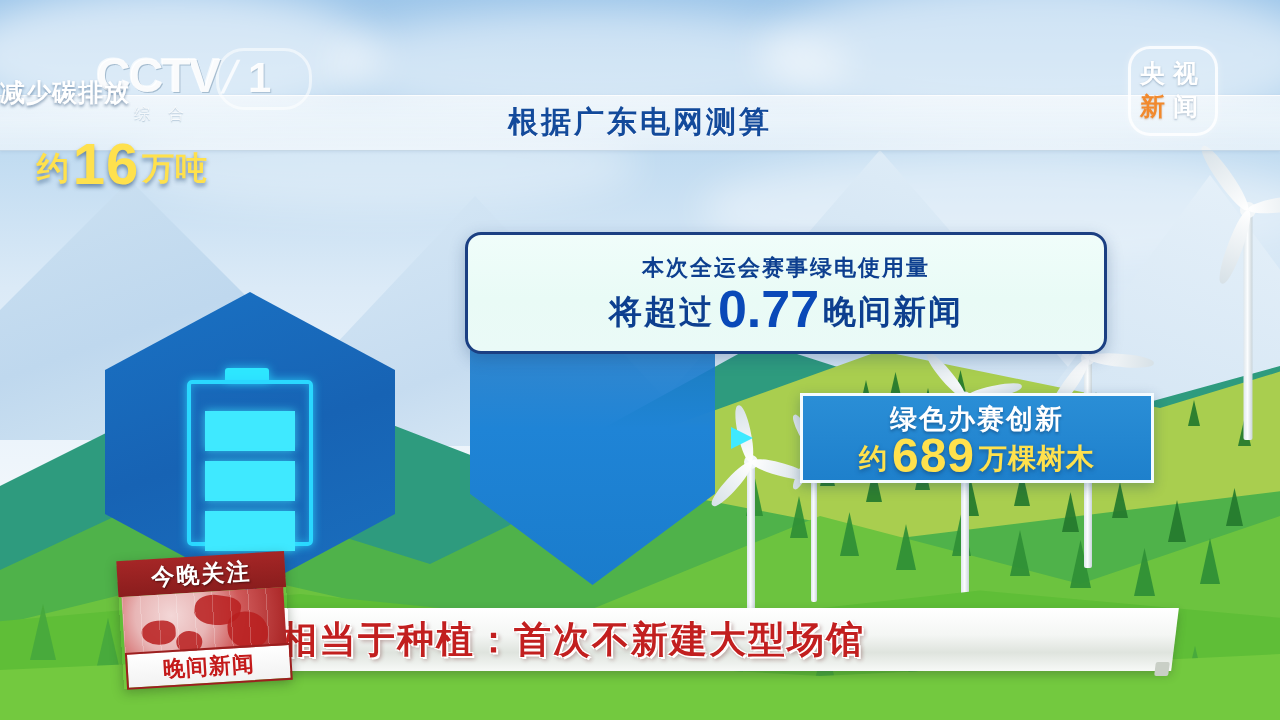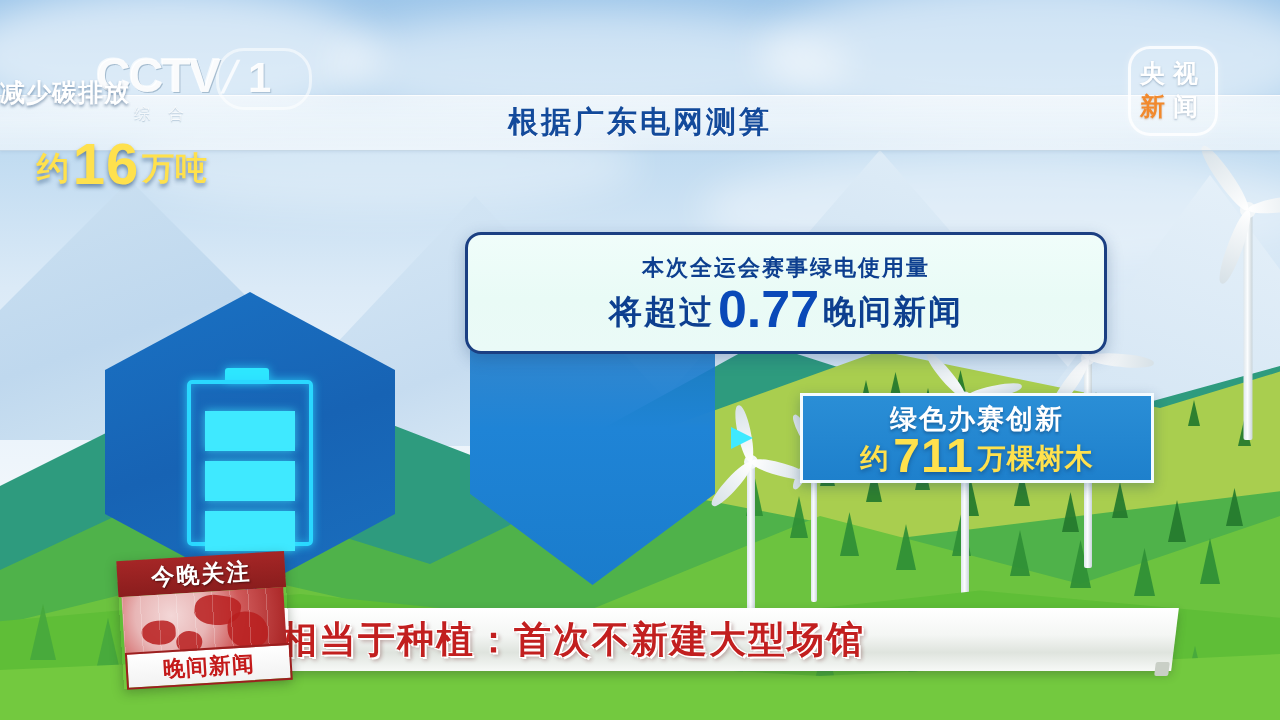--- a/index.html
+++ b/index.html
@@ -348,21 +348,21 @@
       <span>将超过</span>
       <span id="mc-num">0.77</span>
       <span>晚间新闻</span>
     </div>
   </div>
 
   <div id="rightpanel">
     <div id="rp-l1">绿色办赛创新</div>
     <div id="rp-l2">
       <span>约</span>
-      <span id="rp-num">711</span>
+      <span id="rp-num">689</span>
       <span>万棵树木</span>
     </div>
   </div>
 
   <div id="banner"></div>
   <div id="banner-tail"></div>
   <div id="banner-text">相当于种植：首次不新建大型场馆</div>
 
   <div id="badge">
     <div id="badge-top">今晚关注</div>

